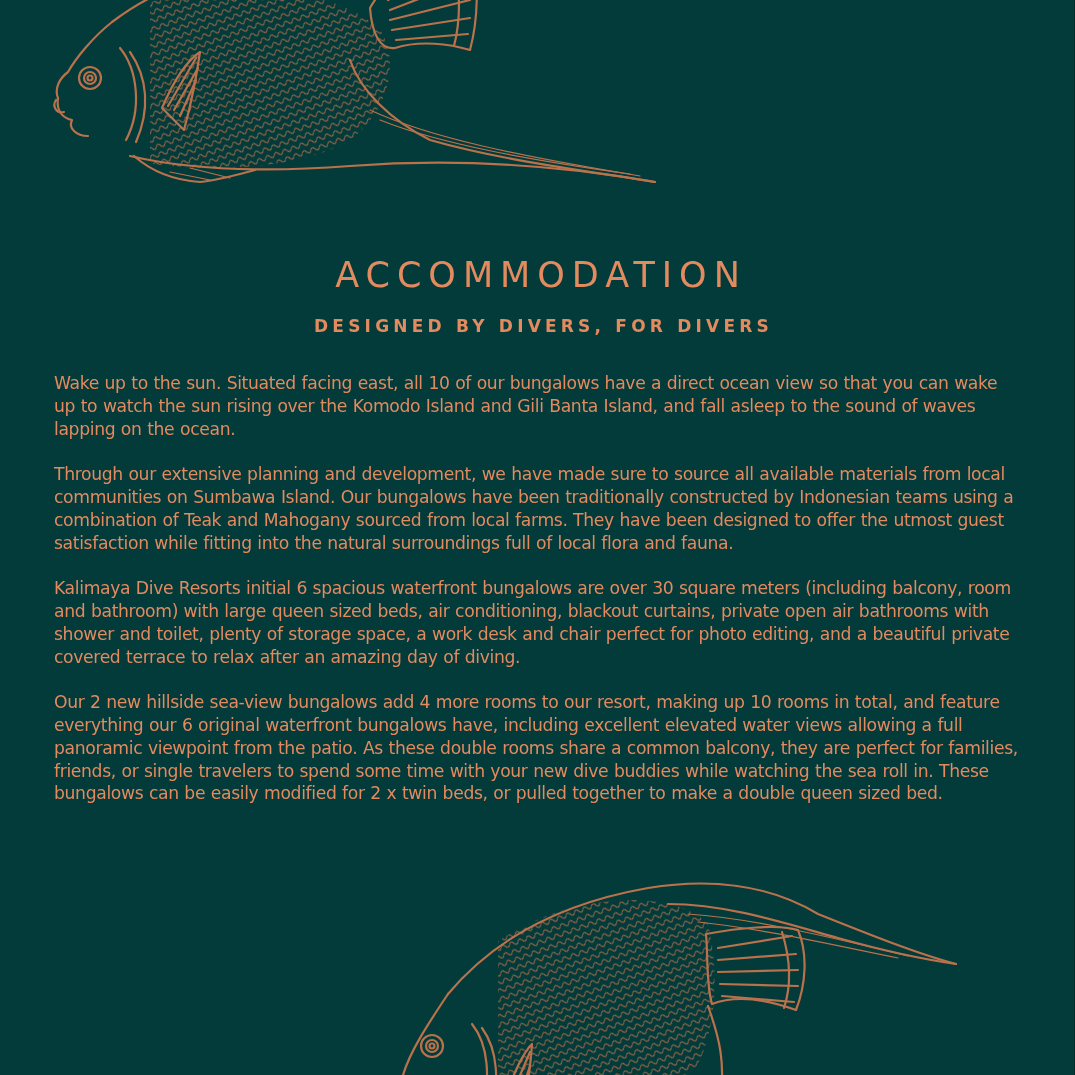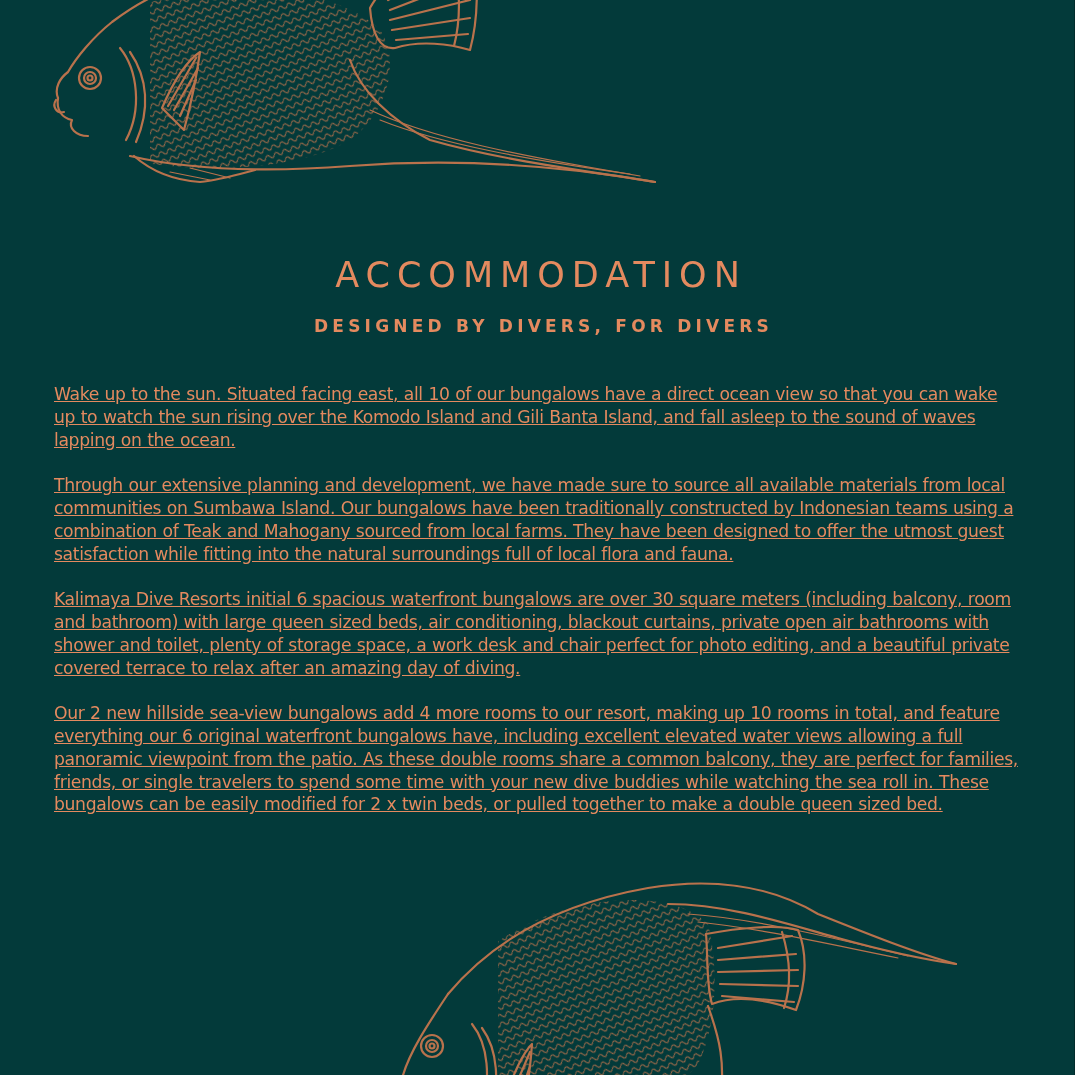--- a/index.html
+++ b/index.html
@@ -53,23 +53,22 @@
       text-align: center;
       font-size: 17px;
       letter-spacing: 4.2px;
       margin: 0;
       padding-left: 12px;
       box-sizing: border-box;
     }
     .body-copy {
       position: absolute;
       left: 54px;
-      top: 383px;
+      top: 372px;
       width: 965px;
-      text-decoration: underline;
     }
     .body-copy p {
       margin: 0 0 22.8px 0;
       font-size: 17.2px;
       line-height: 22.8px;
       letter-spacing: -0.35px;
       word-spacing: 0.5px;
     }
   </style>
 </head>

